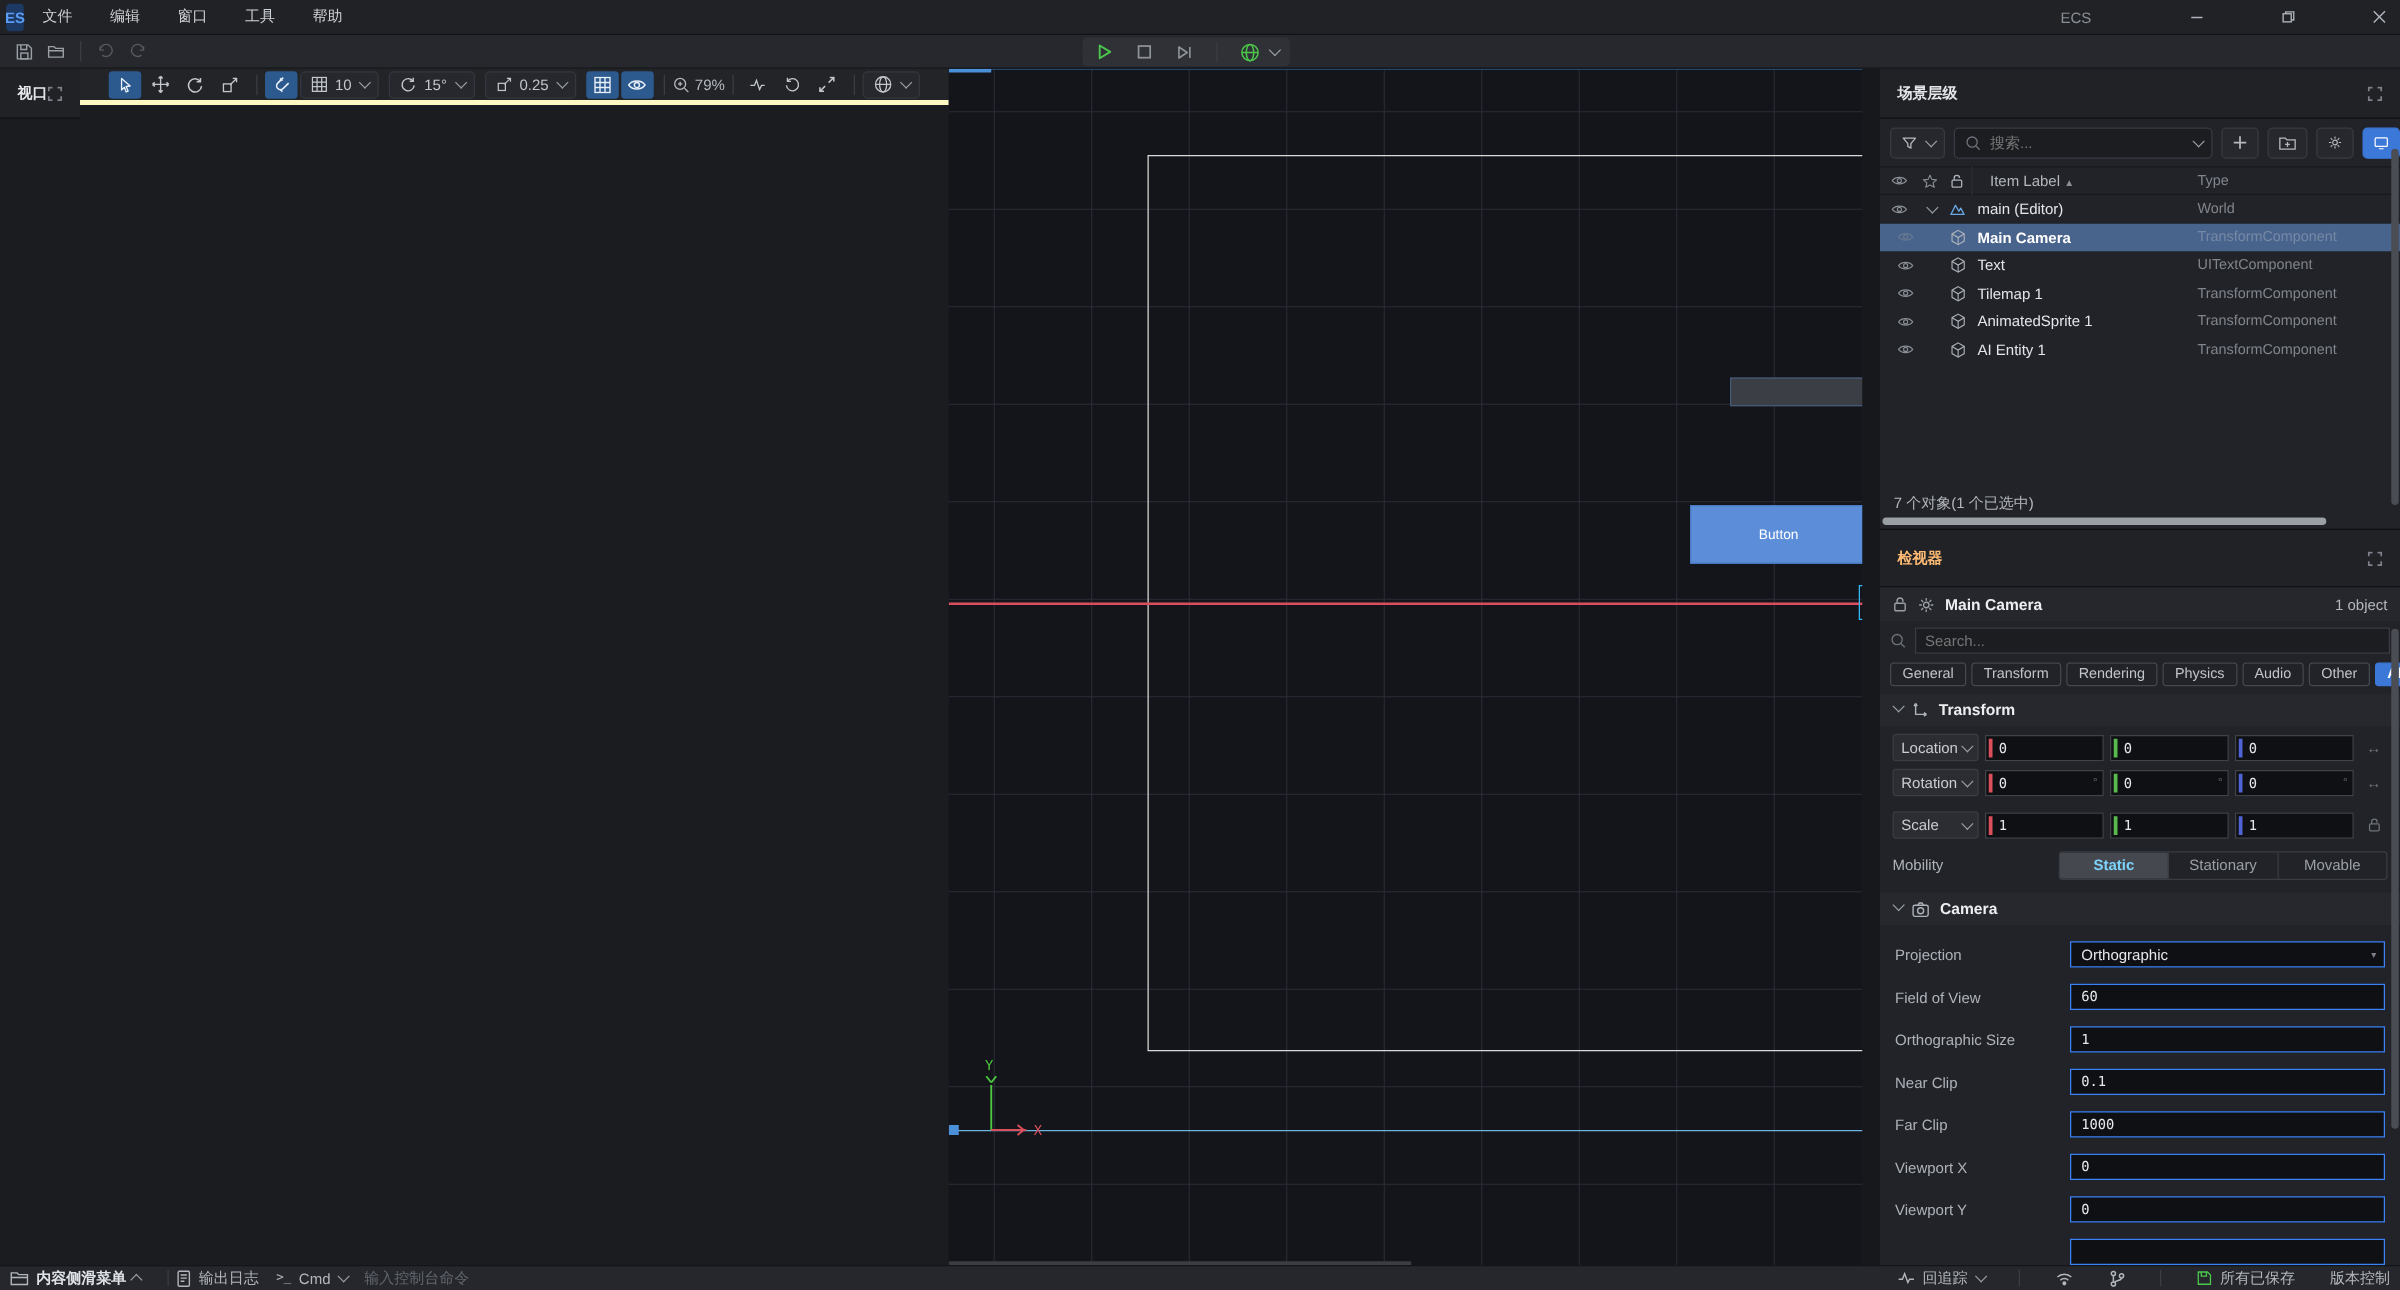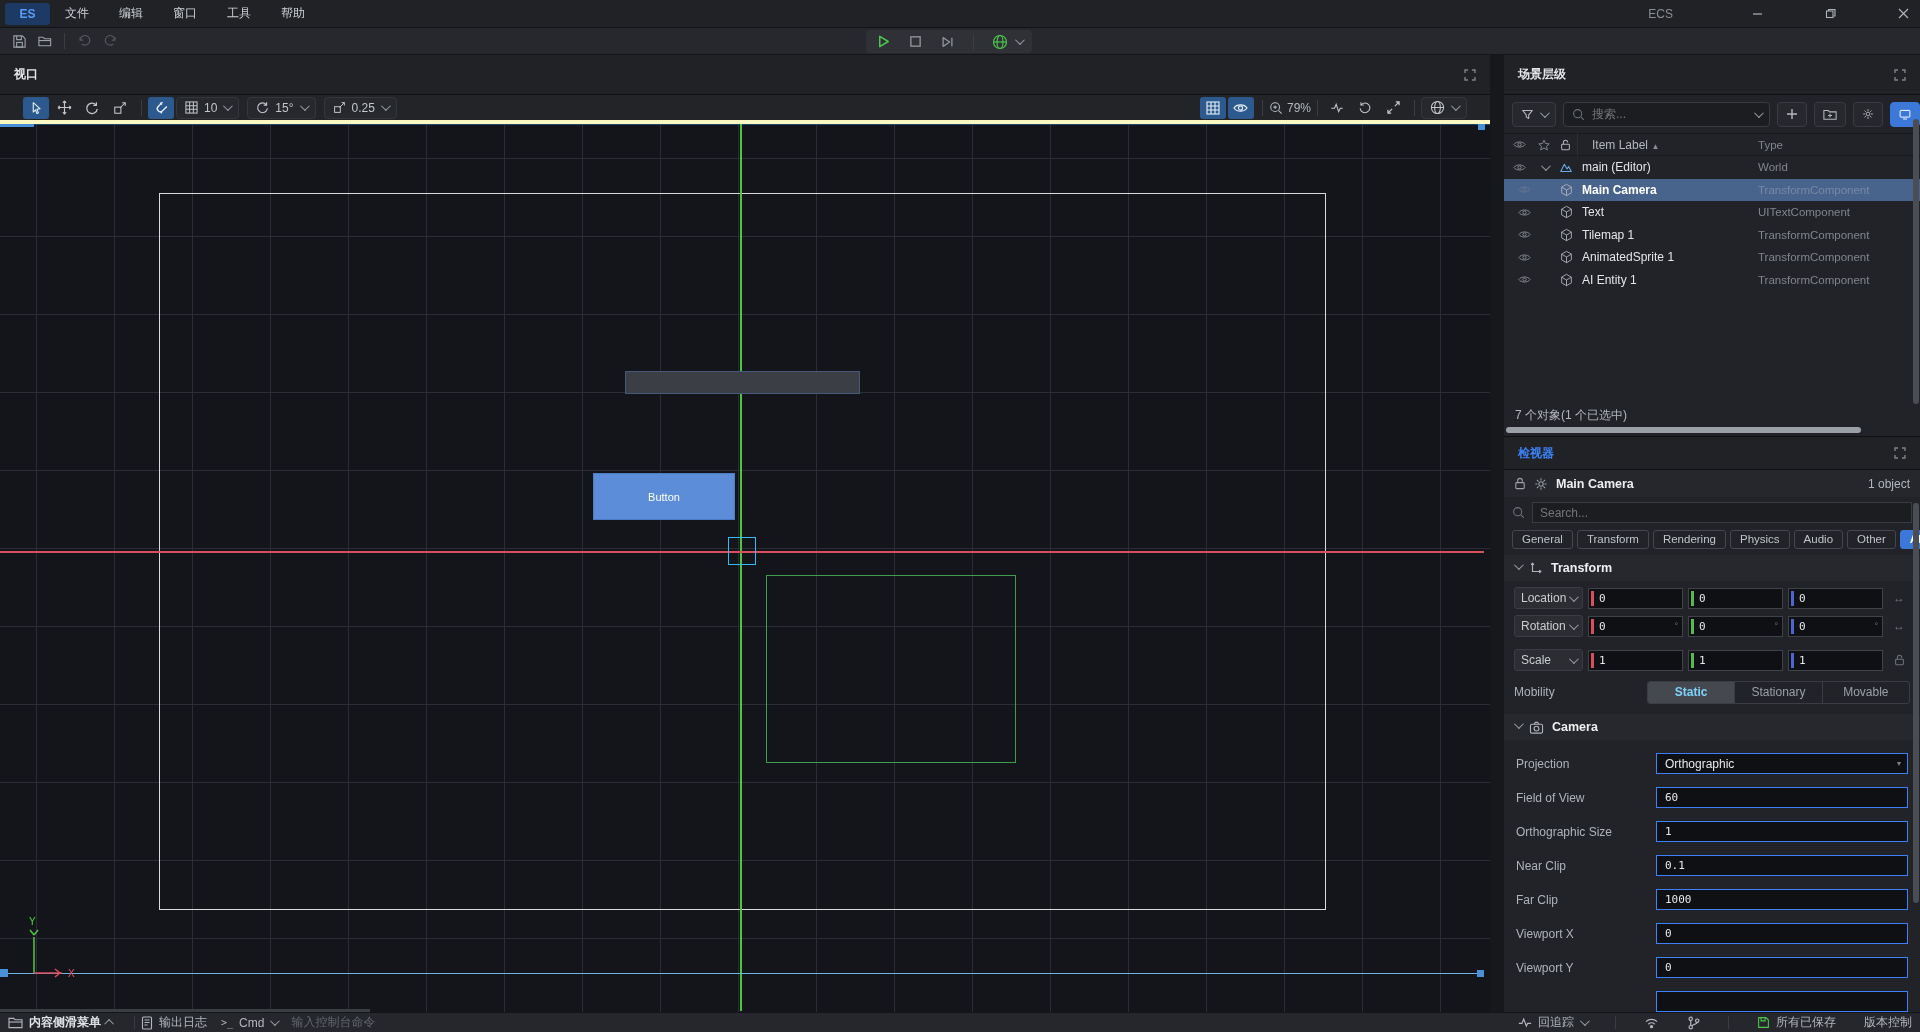--- a/index.html
+++ b/index.html
@@ -4,21 +4,21 @@
 <style>
   * { margin:0; padding:0; box-sizing:border-box; }
   html,body { width:1920px; height:1032px; overflow:hidden; background:#1a1b1f;
     font-family:"Liberation Sans", sans-serif; -webkit-font-smoothing:antialiased; }
   #app { position:relative; width:1920px; height:1032px; background:#1e2024; color:#cfd2d6; font-size:12px; }
   svg { display:block; }
 
   
   .titlebar { position:absolute; left:0; top:0; width:1920px; height:28px; background:#202226;
     display:flex; align-items:center; border-bottom:1px solid #121316; }
-  .app-badge { width:45px; height:22px; margin-left:5px; background:#1c3a63; border-radius:3px;
+  .app-badge { width:14px; height:22px; margin-left:5px; background:#1c3a63; border-radius:3px;
     color:#5b9cf5; font-weight:bold; font-size:12px; display:flex; align-items:center; justify-content:center; }
   .menu-item { padding:0 15px; height:28px; display:flex; align-items:center; color:#cdd0d4; cursor:default; }
   .tb-right { margin-left:auto; display:flex; align-items:center; height:28px;gap:39px; }
   .win-title { color:#8a8f96; margin-right:28px; }
   .win-btn { width:34px; height:28px; display:flex; align-items:center; justify-content:center; color:#aeb3ba; }
 
   
   .toolbar { position:absolute; left:0; top:28px; width:1920px; height:27px; background:#26282d;
     border-bottom:1px solid #141518; display:flex; align-items:center; }
   .tool-ic { width:26px; height:22px; display:flex; align-items:center; justify-content:center; color:#9aa0a6; }
@@ -29,21 +29,21 @@
   .chev { width:7px; height:7px; border-right:1.5px solid #9aa0a6; border-bottom:1.5px solid #9aa0a6;
     transform:rotate(45deg) translateY(-2px); display:inline-block; }
   .chev.up { transform:rotate(-135deg) translateY(-2px); }
 
   
   .ptitle { height:40px; background:#202226; border-bottom:1px solid #0e0f12; display:flex; align-items:center;
     padding:0 14px; font-weight:bold; color:#e4e6e9; }
   .expand-ic { margin-left:auto; color:#7d828a; }
 
   
-  .vp { position:absolute; left:0; top:55px; width:1490px; height:957px; display:flex; flex-direction:column; background:#1b1c20; }
+  .vp { position:absolute; left:0; top:55px; width:1490px; height:957px; display:flex; flex-direction:row; background:#1b1c20; }
   .vp-toolbar { height:29px; background:#222428; display:flex; align-items:center; padding:0 23px; border-bottom:4px solid #fef9c3; }
   .vbtn { width:26px; height:22px; border-radius:3px; display:flex; align-items:center; justify-content:center;
     color:#c3c7cc; margin-right:2px; }
   .vbtn.active { background:#2d5a8e; color:#e8f0fa; }
   .vdrop { height:22px; background:#26282d; border:1px solid #34373d; border-radius:4px; display:flex;
     align-items:center; gap:6px; padding:0 8px; margin-right:8px; color:#c3c7cc; }
   .vright { margin-left:auto; display:flex; align-items:center; }
   .zoom-lbl { color:#b5b9bf; margin-left:4px; }
 
   
@@ -88,22 +88,22 @@
   .slot-chev { width:20px; display:flex; justify-content:center; }
   .slot-ic { width:24px; display:flex; justify-content:center; color:#aeb3ba; }
   .hlabel { flex:1; padding-left:4px; }
   .htype { width:162px; color:#80858d; font-size:11.5px; }
   .hrow.selected .htype { color:#9aa6ba; opacity:.55; }
   .hier-filler { flex:1; }
   .hier-footer { height:18px; padding:0 11px; color:#b3b7bd; }
   .hier-hscroll { height:11px; position:relative; }
   .hier-hscroll .thumb { position:absolute; left:2px; top:2px; width:355px; height:6px; background:#9aa0a6; border-radius:3px; }
 
-  .ptitle2 { height:34px; background:#202226; border-top:1px solid #0e0f12; border-bottom:1px solid #0e0f12;
-    display:flex; align-items:center; padding:0 14px; font-weight:bold; color:#3b82f6; }
+  .ptitle2 { height:47px; background:#202226; border-top:1px solid #0e0f12; border-bottom:1px solid #0e0f12;
+    display:flex; align-items:center; padding:0 14px; font-weight:bold; color:#fdba74; }
   .insp-header { height:27px; display:flex; align-items:center; padding:0 10px; gap:8px; background:#25272c; }
   .insp-title { font-weight:bold; color:#eceef0; font-size:12.5px; }
   .obj-count { margin-left:auto; color:#b3b7bd; }
   .insp-search { height:25px; margin:3px 8px 2px; display:flex; align-items:center; gap:7px; color:#6e737a; }
   .insp-search .field { flex:1; height:21px; background:#1b1d21; border:1px solid #383b41; display:flex; align-items:center; padding:0 7px; }
   .tabs { height:24px; display:flex; align-items:center; padding:0 8px; gap:4px; }
   .tab { height:19px; padding:0 9px; border:1px solid #44474d; border-radius:3px; display:flex; align-items:center;
     color:#c0c4c9; font-size:11.5px; }
   .tab.active { background:#3c78d8; border-color:#3c78d8; color:#fff; font-weight:bold; }
   .comp-row { height:30px; display:flex; align-items:center; padding:0 10px; }

